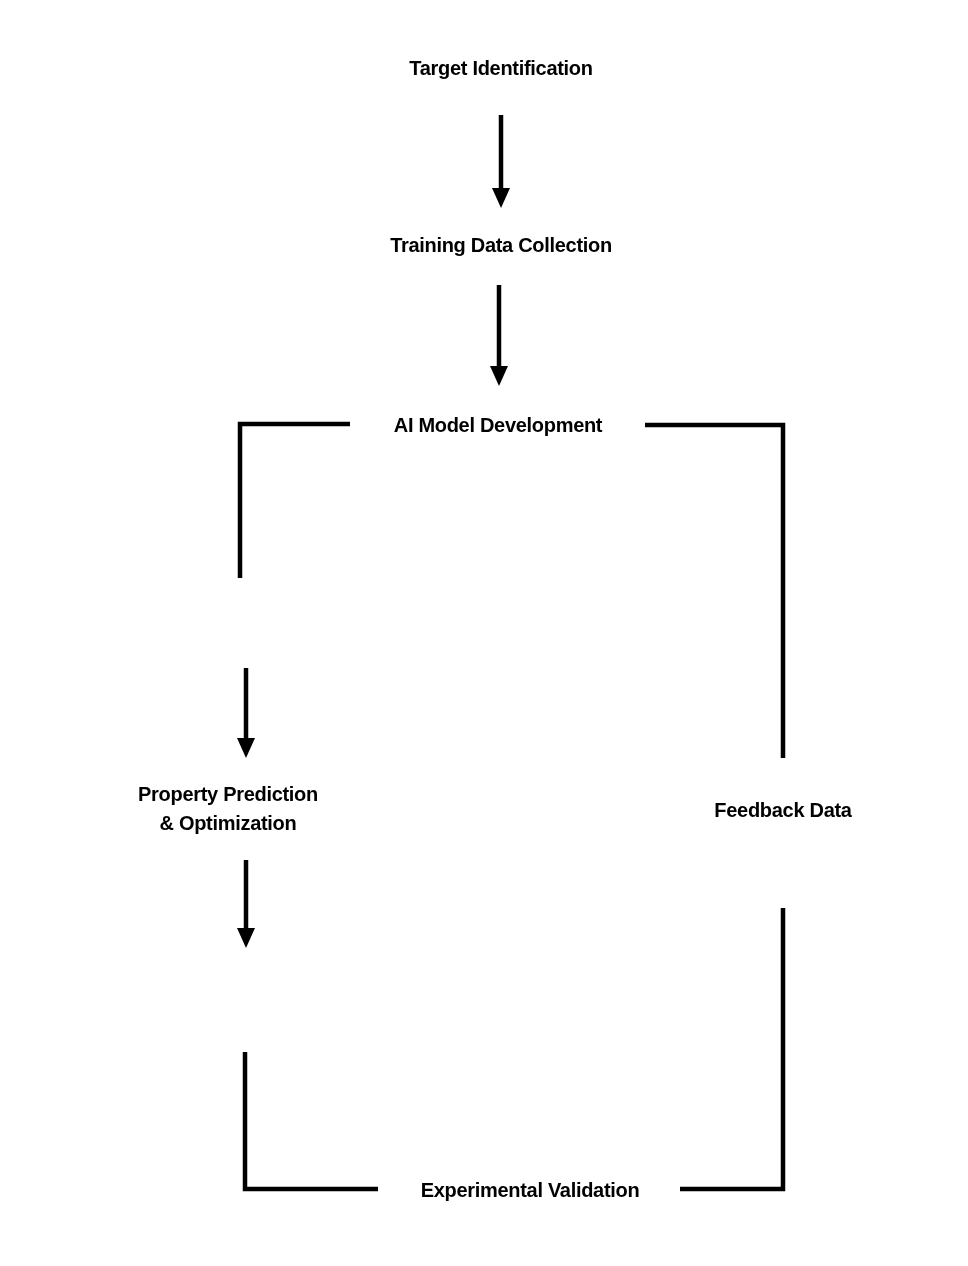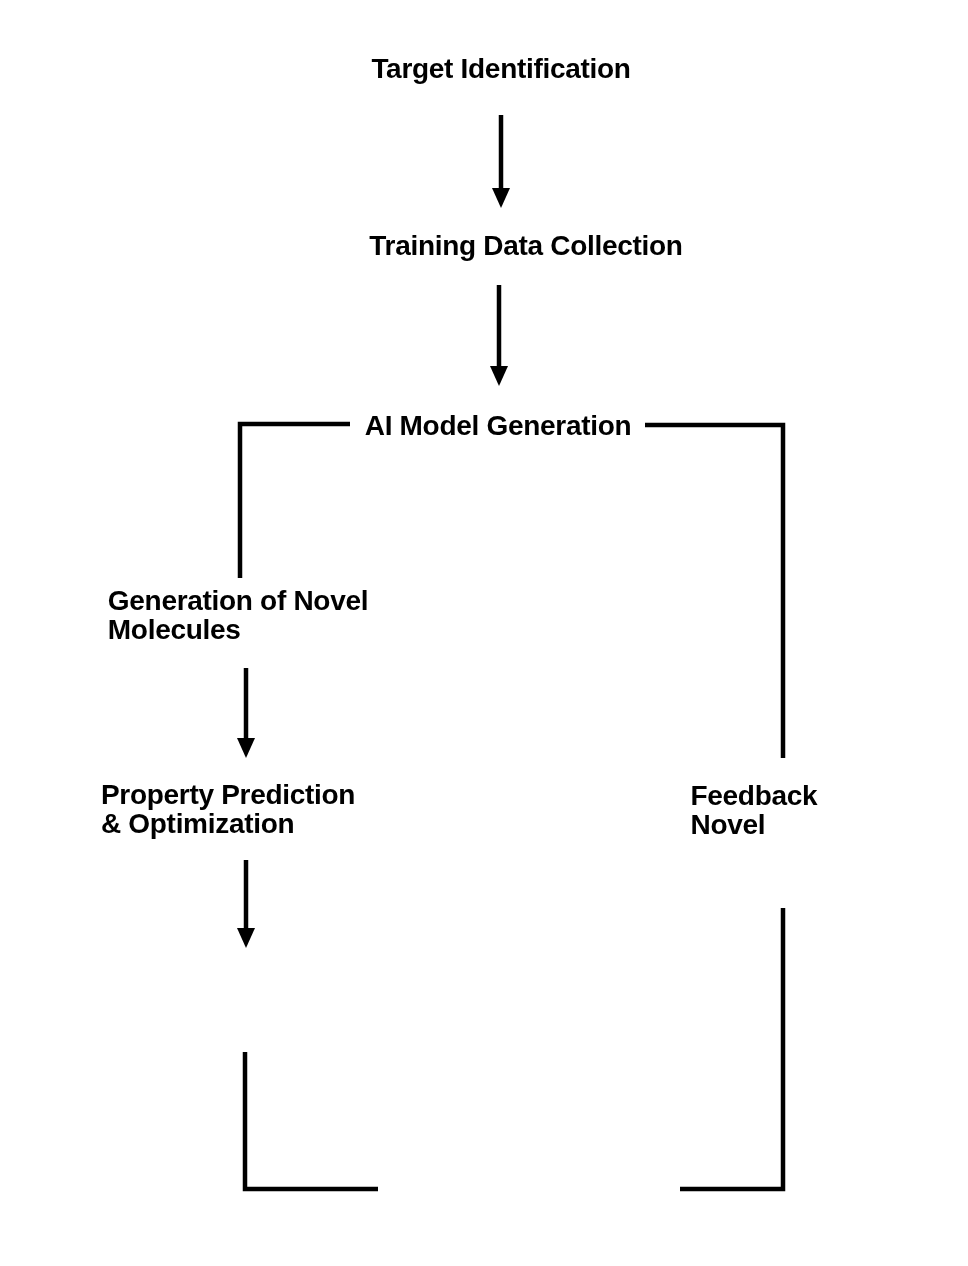--- a/index.html
+++ b/index.html
@@ -30,28 +30,29 @@
     stroke-linecap: butt;
   }
   .arrow-head {
     fill: var(--line-color);
     stroke: none;
   }
   .node {
     position: absolute;
     transform: translate(-50%, -50%);
     color: var(--text-color);
-    font-size: 28px;
+    font-size: 20px;
     font-weight: 700;
     line-height: 29px;
     letter-spacing: -0.3px;
+    text-align: center;
     white-space: pre-line;
   }
   .n-target        { left: 501px; top: 68px;   }
-  .n-training      { left: 501px; top: 245px; margin-left: 25px;  }
+  .n-training      { left: 501px; top: 245px;  }
   .n-ai            { left: 498px; top: 425px;  }
   .n-generation    { left: 238px; top: 615px;  }
   .n-property      { left: 228px; top: 809px;  }
   .n-synthetic     { left: 246px; top: 975px;  }
   .n-feedback      { left: 783px; top: 810px;  }
   .n-experimental  { left: 530px; top: 1190px; }
 </style>
 </head>
 <body>
 
@@ -93,25 +94,24 @@
 
     <g>
       <polyline class="edge-line" points="680,1189 783,1189 783,908"></polyline>
     </g>
   </svg>
 
   <div class="node n-target">Target Identification</div>
 
   <div class="node n-training">Training Data Collection</div>
 
-  <div class="node n-ai">AI Model Generation</div>
+  <div class="node n-ai">AI Model Development</div>
 
-  <div class="node n-generation">Generation of Novel
-Molecules</div>
 
   <div class="node n-property">Property Prediction
 &amp; Optimization</div>
 
 
-  <div class="node n-feedback">Feedback Novel</div>
+  <div class="node n-feedback">Feedback Data</div>
 
+  <div class="node n-experimental">Experimental Validation</div>
 
 </div>
 
 </body></html>

